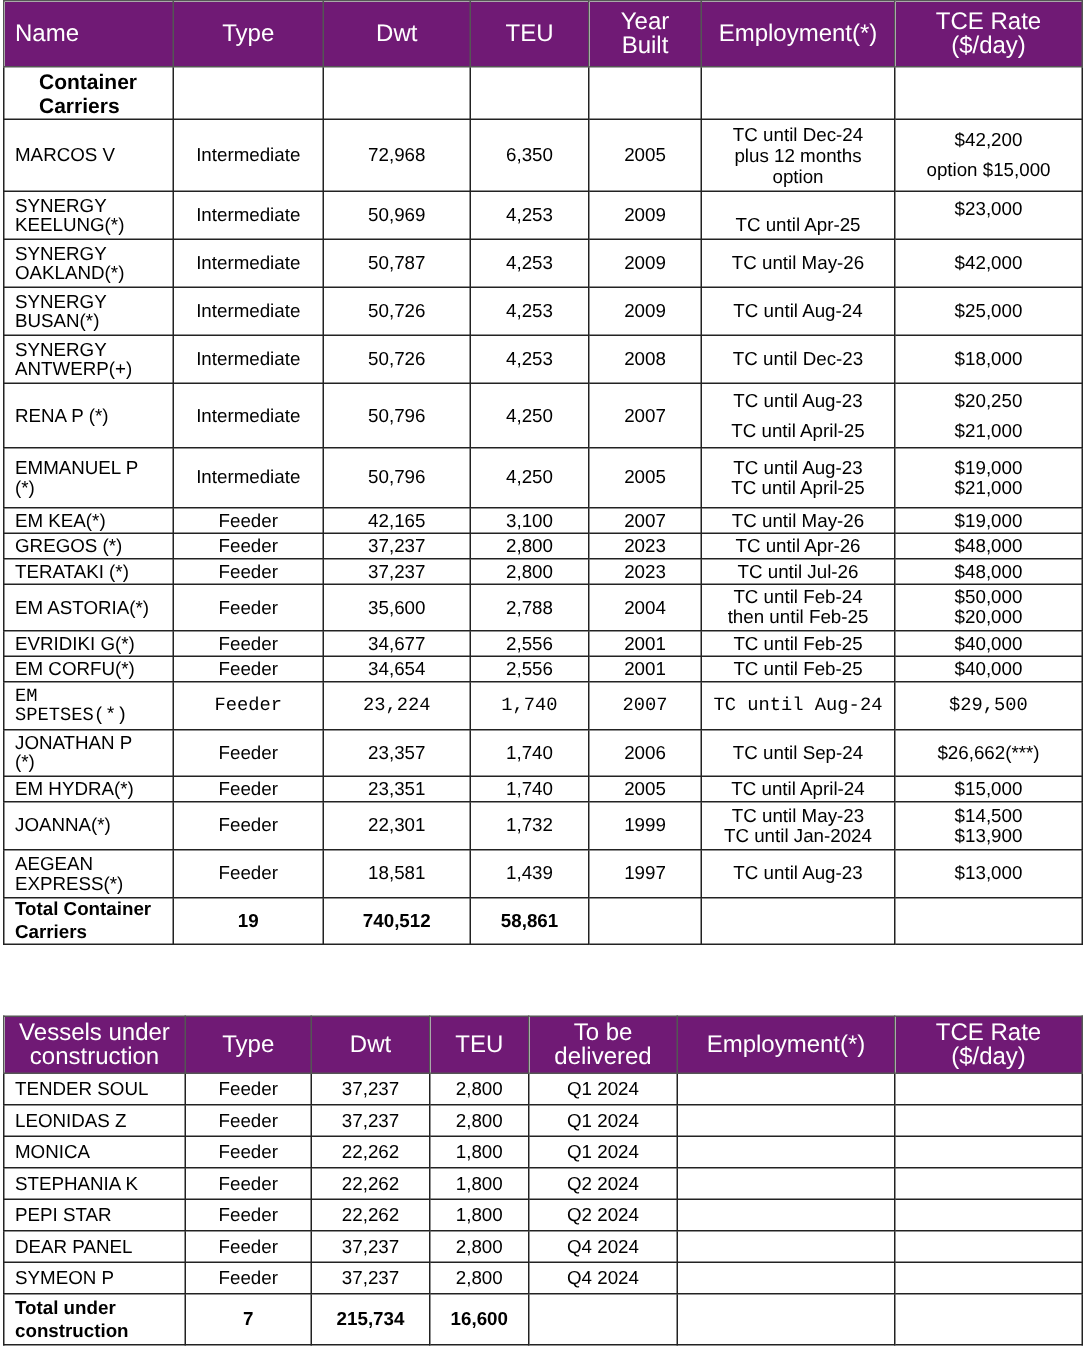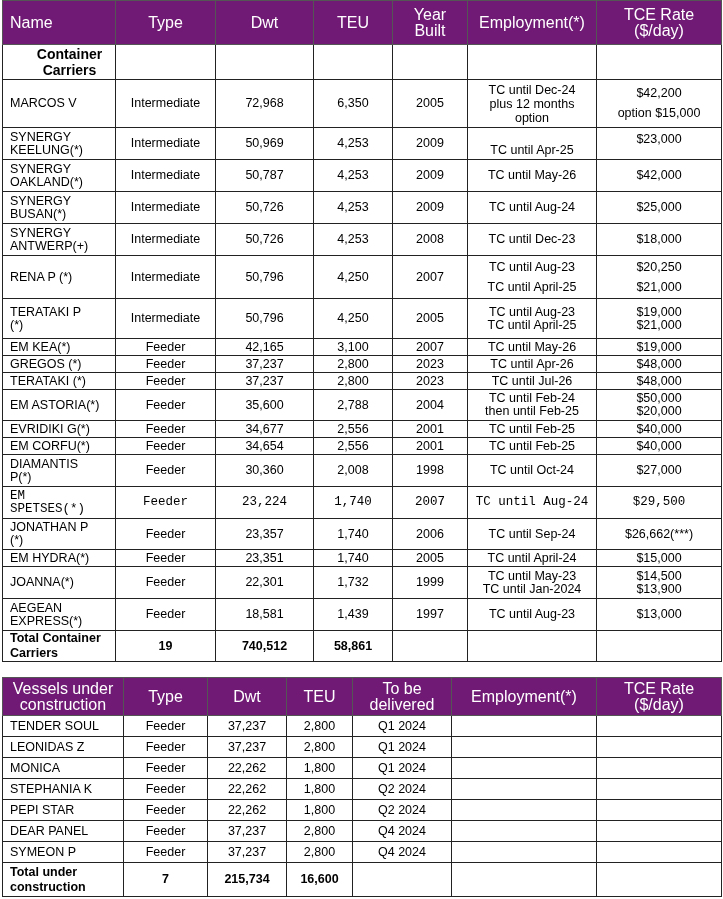--- a/index.html
+++ b/index.html
@@ -6,21 +6,21 @@
   body { width: 723px; height: 899px; position: relative; overflow: hidden;
          font-family: "Liberation Sans", sans-serif; color: #000; }
   table { border-collapse: collapse; table-layout: fixed; position: absolute; left: 2px; }
   td, th { border: 1px solid #222; font-size: 12.5px; padding: 0 2px; overflow: hidden;
            text-align: center; vertical-align: middle; line-height: 15px; }
   th { background: #701a75; color: #fff; font-weight: normal; font-size: 16px; line-height: 16px; border-color: #555; }
   td.name { text-align: left; padding-left: 7px; }
   th.name { text-align: left; padding-left: 7px; }
   th.name2 { text-align: center; }
   .bold { font-weight: bold; }
-  .sect { font-weight: bold; font-size: 14px; text-align: center; padding-left: 23px; line-height: 16px; }
+  .sect { font-weight: bold; font-size: 14px; text-align: left; padding-left: 23px; line-height: 16px; }
   .line { display: block; }
   .gap { display: block; height: 5px; }
 
   #t1 { top: 0; width: 719px; }
   #t2 { top: 677px; width: 719px; }
 </style>
 </head>
 <body>
 
 <table id="t1">
@@ -160,21 +160,21 @@
           <span class="line">TC until April-25</span>
         </td>
         <td>
           <span class="line">$20,250</span>
           <span class="gap"></span>
           <span class="line">$21,000</span>
         </td>
       </tr>
       <tr style="height: 40px;">
         <td class="name" style="line-height: 13px;">
-          <span class="line">TERATAKI P</span>
+          <span class="line">EMMANUEL P</span>
           <span class="line">(*)</span>
         </td>
         <td>Intermediate</td>
         <td>50,796</td>
         <td>4,250</td>
         <td>2005</td>
         <td style="line-height: 13px;">
           <span class="line">TC until Aug-23</span>
           <span class="line">TC until April-25</span>
         </td>
@@ -266,36 +266,20 @@
         </td>
         <td>Feeder</td>
         <td>34,654</td>
         <td>2,556</td>
         <td>2001</td>
         <td>
           <span class="line">TC until Feb-25</span>
         </td>
         <td>
           <span class="line">$40,000</span>
-        </td>
-      </tr>
-      <tr style="height: 32px;">
-        <td class="name" style="line-height: 13px;">
-          <span class="line">DIAMANTIS</span>
-          <span class="line">P(*)</span>
-        </td>
-        <td>Feeder</td>
-        <td>30,360</td>
-        <td>2,008</td>
-        <td>1998</td>
-        <td>
-          <span class="line">TC until Oct-24</span>
-        </td>
-        <td>
-          <span class="line">$27,000</span>
         </td>
       </tr>
       <tr style="height: 32px; font-family: Liberation Mono, monospace;">
         <td class="name" style="line-height: 13px;">
           <span class="line">EM</span>
           <span class="line">SPETSES(*)</span>
         </td>
         <td>Feeder</td>
         <td>23,224</td>
         <td>1,740</td>

